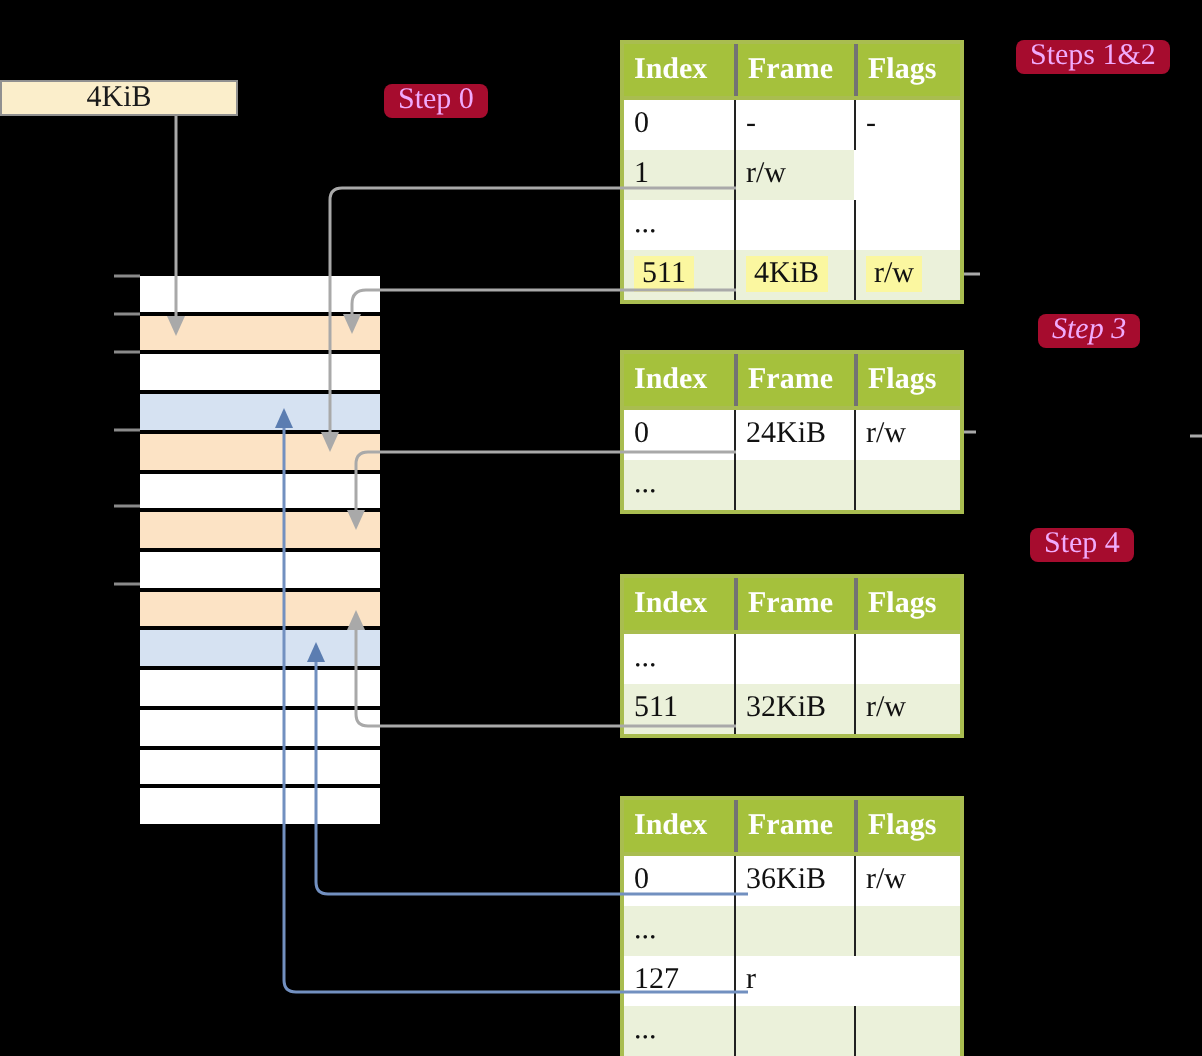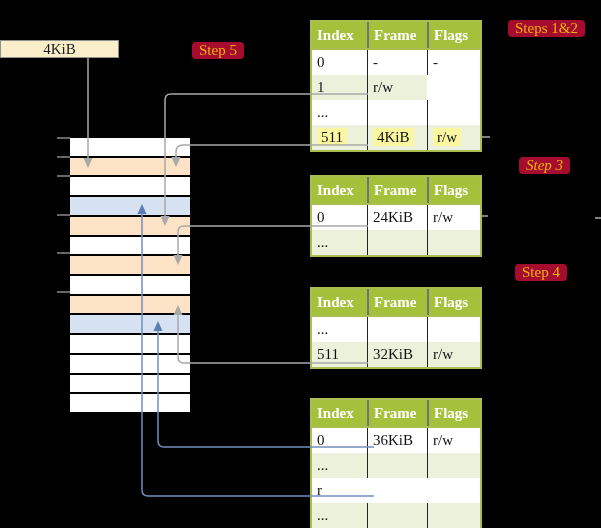--- a/index.html
+++ b/index.html
@@ -8,21 +8,21 @@
     font-family:"Liberation Serif","DejaVu Serif",serif;
   }
   
   .src-box{
     position:absolute;left:0px;top:40px;width:119px;height:18px;
     background:#fbeecb;border:1px solid #909090;box-sizing:border-box;
     color:#1a1a1a;font-size:15px;line-height:16px;text-align:center;
   }
   
   .badge{
-    position:absolute;background:#a60c2e;color:#eab308;font-size:15px;
+    position:absolute;background:#a60c2e;color:#f0abfc;font-size:15px;
     line-height:17px;padding:0 7px;border-radius:4px;white-space:nowrap;
   }
   #badge-step0 {left:192px;top:42px;}
   #badge-steps12{left:508px;top:20px;}
   #badge-step3 {left:519px;top:157px;font-style:italic;}
   #badge-step4 {left:515px;top:264px;}
   
   .memory{
     position:absolute;left:70px;top:138px;width:120px;height:274px;
     display:flex;flex-direction:column;
@@ -59,21 +59,21 @@
 </style>
 </head>
 <body>
 
 <div id="stage">
 
   <div class="src-box">
     <span>4KiB</span>
   </div>
 
-  <div class="badge" id="badge-step0">Step 5</div>
+  <div class="badge" id="badge-step0">Step 0</div>
   <div class="badge" id="badge-steps12">Steps 1&amp;2</div>
   <div class="badge" id="badge-step3">Step 3</div>
   <div class="badge" id="badge-step4">Step 4</div>
 
   <div class="memory" id="memory-col">
       <div class="mrow frame-white"></div>
       <div class="mrow frame-orange"></div>
       <div class="mrow frame-white"></div>
       <div class="mrow frame-blue"></div>
       <div class="mrow frame-orange"></div>
@@ -168,20 +168,21 @@
         <div class="cell">0</div>
         <div class="cell">36KiB</div>
         <div class="cell">r/w</div>
       </div>
       <div class="pt-row">
         <div class="cell shade">...</div>
         <div class="cell shade"></div>
         <div class="cell shade"></div>
       </div>
       <div class="pt-row">
+        <div class="cell">127</div>
         <div class="cell">r</div>
       </div>
       <div class="pt-row">
         <div class="cell shade">...</div>
         <div class="cell shade"></div>
         <div class="cell shade"></div>
       </div>
     </div>
   </div>
 

